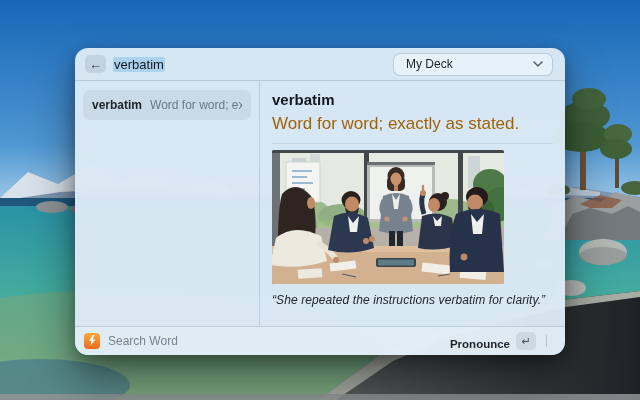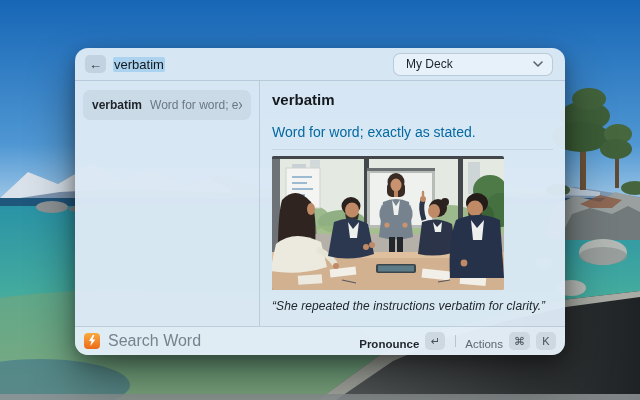--- a/index.html
+++ b/index.html
@@ -32,34 +32,34 @@
   .main{flex:1;display:flex;min-height:0;}
   .list-pane{width:185px;flex:0 0 185px;padding:9px 8px;box-sizing:border-box;
     border-right:1px solid rgba(110,135,160,.28);}
   .list-item{height:30px;border-radius:7px;background:#cbdae7;display:flex;
     align-items:center;padding:0 9px;box-sizing:border-box;font-size:12px;}
   .list-item .t{font-weight:600;color:#1d2329;white-space:nowrap;}
   .list-item .s{margin-left:8px;color:#6b7883;white-space:nowrap;overflow:hidden;
     text-overflow:clip;flex:1;min-width:0;}
   .detail-pane{flex:1;padding:10px 12px;box-sizing:border-box;overflow:hidden;}
   .d-title{font-size:15px;font-weight:700;color:#14191e;margin:0;}
-  .d-def{font-size:14px;color:#0369a1;margin-top:16px;}
+  .d-def{font-size:17px;color:#a16207;margin-top:6px;}
   .d-div{height:1px;background:#c6d5e2;margin-top:9px;}
   .d-img{width:232px;height:134px;margin-top:6px;border-radius:2px;overflow:hidden;
     background:#cfd6d2;}
   .d-quote{font-size:12px;font-style:italic;font-weight:500;color:#21262b;
     margin-top:9px;letter-spacing:.1px;}
   
   .footer{height:28px;flex:0 0 28px;display:flex;align-items:center;
     padding:0 9px;border-top:1px solid rgba(110,135,160,.3);
     background:rgba(255,255,255,.22);}
   .app-ic{width:16px;height:16px;border-radius:4px;
     background:linear-gradient(180deg,#f9aa3f,#ec6a1a);
     display:flex;align-items:center;justify-content:center;flex:0 0 16px;}
-  .f-label{font-size:16px;color:#76828d;margin-left:8px;flex:1;}
+  .f-label{font-size:12px;color:#76828d;margin-left:8px;flex:1;}
   .f-act{display:flex;align-items:flex-end;}
   .f-strong{font-size:11.5px;font-weight:600;color:#1f252a;}
   .f-dim{font-size:11.5px;color:#5d6973;}
   .key{height:18px;min-width:20px;padding:0 5px;box-sizing:border-box;margin-left:6px;
     background:#cdd8e1;border-radius:5px;display:flex;align-items:center;
     justify-content:center;font-size:11px;color:#454f58;}
   .f-sep{width:1px;height:12px;background:#b7c5d1;margin:0 9px 0 10px;}
 </style>
 </head>
 <body>
@@ -249,20 +249,15 @@
       <svg width="10" height="12" viewBox="0 0 10 12">
         <path d="M5.8 0 L2 6 H4.4 L3.4 11 L8.4 4.4 H5.7 L7.4 0 Z" fill="#ffffff"></path>
       </svg>
     </div>
     <span class="f-label">Search Word</span>
     <div class="f-act">
       <span class="f-strong">Pronounce</span>
       <span class="key">↵</span>
     </div>
     <div class="f-sep"></div>
-    <div class="f-act">
-      <span class="f-dim">Actions</span>
-      <span class="key">⌘</span>
-      <span class="key">K</span>
-    </div>
   </div>
 
 </div>
 
 </body></html>

